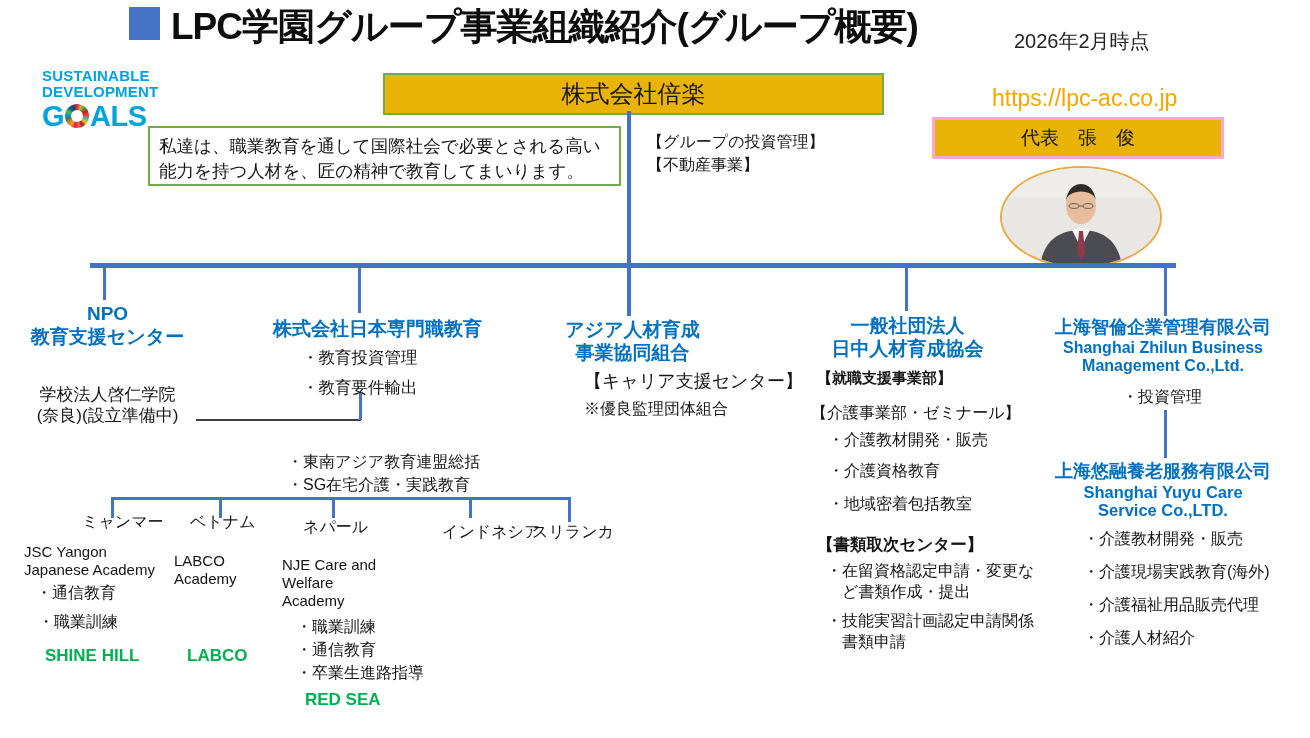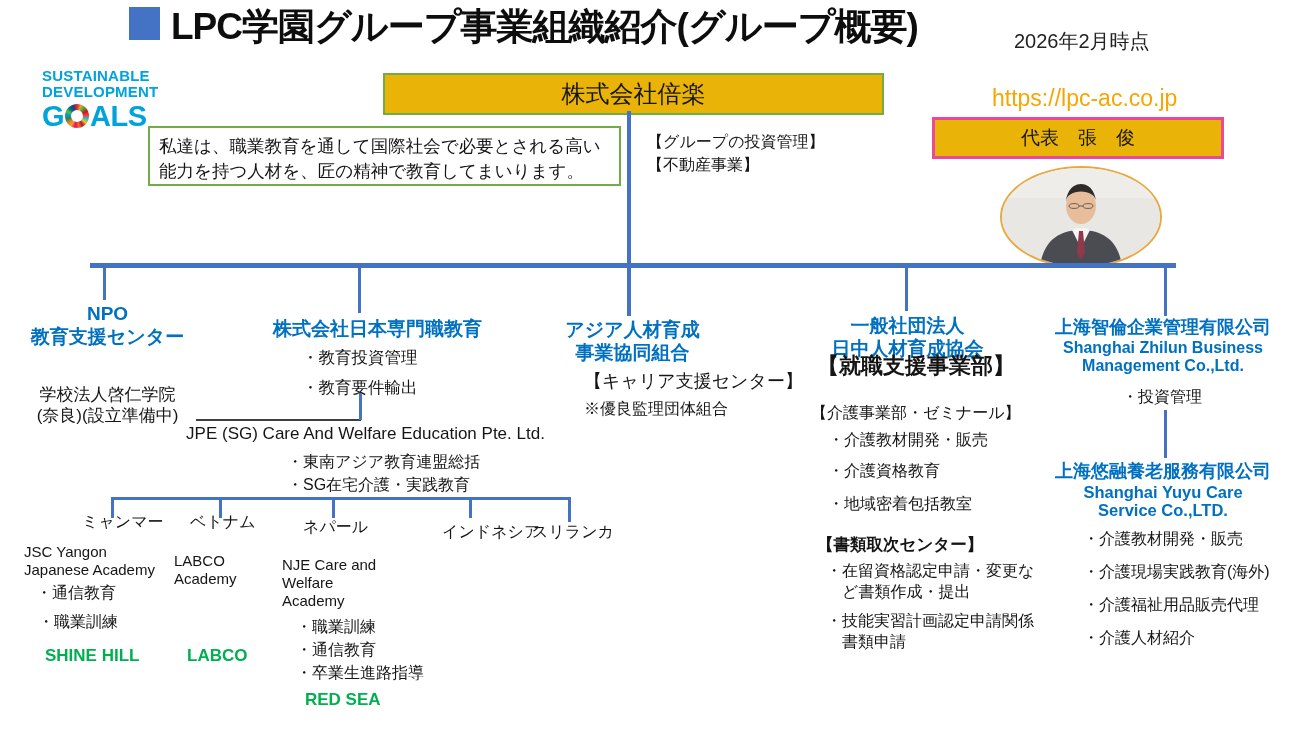--- a/index.html
+++ b/index.html
@@ -15,21 +15,21 @@
   .sdg .s1,.sdg .s2{font-size:15px;letter-spacing:.2px;}
   .sdg .goals{font-size:29px;display:flex;align-items:center;letter-spacing:-.5px;margin-top:1px;}
   .wheel{display:inline-block;width:24px;height:24px;border-radius:50%;margin:0 1px;position:relative;
     background:conic-gradient(#E5243B,#DDA63A,#4C9F38,#C5192D,#FF3A21,#26BDE2,#FCC30B,#A21942,#FD6925,#DD1367,#FD9D24,#BF8B2E,#3F7E44,#0A97D9,#56C02B,#00689D,#19486A,#E5243B);}
   .wheel::after{content:"";position:absolute;left:6px;top:6px;width:12px;height:12px;border-radius:50%;background:#fff;}
   
   .gbox{border:2px solid #70AD47;background:#eab308;display:flex;align-items:center;justify-content:center;}
   .holding-box{left:383px;top:73px;width:497px;height:38px;font-size:24px;color:#151515;}
   .mission-box{left:148px;top:126px;width:473px;height:60px;border:2px solid #70AD47;padding:6px 9px;box-sizing:border-box;
                font-size:17.5px;line-height:1.44;color:#151515;}
-  .ceo-box{left:932px;top:117px;width:286px;height:36px;border:3px solid #ec4899;font-size:19px;color:#151515;}
+  .ceo-box{left:932px;top:117px;width:286px;height:36px;border:3px solid #f9a8d4;font-size:19px;color:#151515;}
   .url{left:992px;top:85px;font-size:23px;color:#F7A600;white-space:nowrap;}
   .roles{left:647px;top:130px;font-size:16px;line-height:23px;color:#151515;}
   
   .photo{left:1000px;top:166px;width:158px;height:98px;border:2px solid #E9A93D;border-radius:50%;overflow:hidden;background:#e7e5e2;}
   
   .hline,.vline{background:#4472C4;}
   .blackline{background:#3f3f3f;}
   
   .blue{color:#0070C0;}
   .org-name{font-size:19px;line-height:23px;text-align:center;font-weight:600;}
@@ -103,21 +103,20 @@
     <div>学校法人啓仁学院</div>
     <div>(奈良)(設立準備中)</div>
   </div>
   <div class="abs blackline" style="left:196px;top:419px;width:165px;height:2px;"></div>
 
   <div class="abs org-name blue" style="left:255px;top:317px;width:245px;">株式会社日本専門職教育</div>
   <div class="abs body-txt" style="left:302px;top:347px;font-size:16.5px;">・教育投資管理</div>
   <div class="abs body-txt" style="left:302px;top:377px;font-size:16.5px;">・教育要件輸出</div>
   <div class="abs vline" style="left:359px;top:393px;width:3px;height:27px;"></div>
 
-  <div class="abs body-txt ctr" style="left:163px;top:424px;width:405px;font-size:17px;white-space:nowrap;">JPE (SG) Care And Welfare Education Pte. Ltd.</div>
   <div class="abs body-txt" style="left:287px;top:452px;">・東南アジア教育連盟総括</div>
   <div class="abs body-txt" style="left:287px;top:475px;">・SG在宅介護・実践教育</div>
 
   <div class="abs hline" style="left:111px;top:497px;width:460px;height:3px;"></div>
   <div class="abs vline" style="left:111px;top:497px;width:3px;height:21px;"></div>
   <div class="abs vline" style="left:219px;top:497px;width:3px;height:21px;"></div>
   <div class="abs vline" style="left:332px;top:497px;width:3px;height:21px;"></div>
   <div class="abs vline" style="left:469px;top:497px;width:3px;height:21px;"></div>
   <div class="abs vline" style="left:568px;top:497px;width:3px;height:25px;"></div>
 
@@ -149,21 +148,21 @@
     <div>アジア人材育成</div>
     <div>事業協同組合</div>
   </div>
   <div class="abs body-txt" style="left:584px;top:371px;font-size:18px;">【キャリア支援センター】</div>
   <div class="abs body-txt" style="left:584px;top:399px;">※優良監理団体組合</div>
 
   <div class="abs org-name blue" style="left:810px;top:314px;width:195px;">
     <div>一般社団法人</div>
     <div>日中人材育成協会</div>
   </div>
-  <div class="abs body-txt" style="left:817px;top:356px;font-size:22px;font-weight:600;">【就職支援事業部】</div>
+  <div class="abs body-txt" style="left:817px;top:368px;font-size:15px;font-weight:600;">【就職支援事業部】</div>
   <div class="abs body-txt" style="left:811px;top:403px;">【介護事業部・ゼミナール】</div>
   <div class="abs body-txt" style="left:828px;top:430px;">・介護教材開発・販売</div>
   <div class="abs body-txt" style="left:828px;top:461px;">・介護資格教育</div>
   <div class="abs body-txt" style="left:828px;top:494px;">・地域密着包括教室</div>
   <div class="abs body-txt" style="left:817px;top:534px;font-size:16.5px;font-weight:600;">【書類取次センター】</div>
   <div class="abs body-txt wrapb" style="left:826px;top:560px;width:202px;">・在留資格認定申請・変更など書類作成・提出</div>
   <div class="abs body-txt wrapb" style="left:826px;top:610px;width:202px;">・技能実習計画認定申請関係書類申請</div>
 
   <div class="abs org-name blue" style="left:1038px;top:316px;width:250px;font-size:18px;line-height:22px;">上海智倫企業管理有限公司</div>
   <div class="abs blue ctr" style="left:1038px;top:339px;width:250px;font-size:16px;line-height:18px;font-weight:600;">Shanghai Zhilun Business</div>

